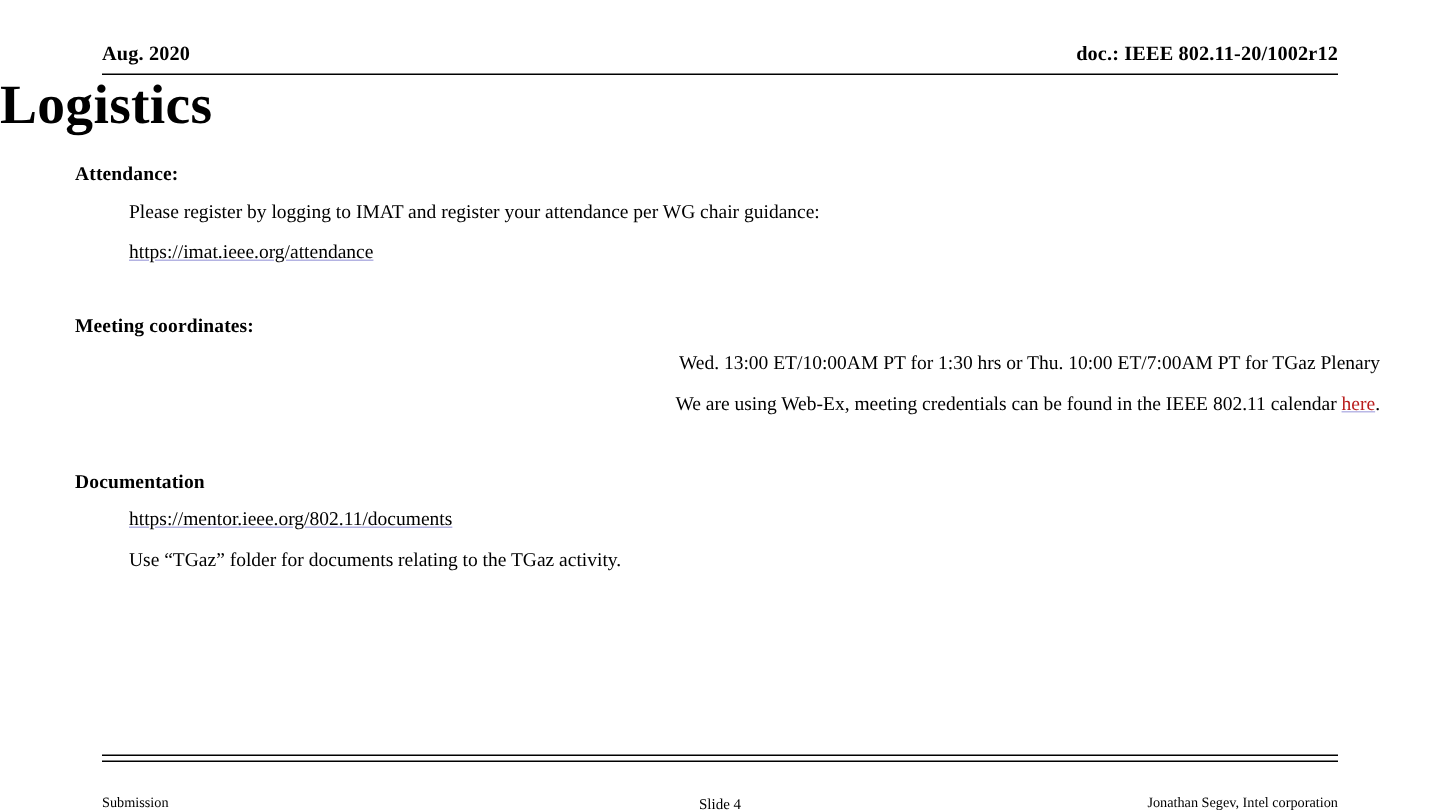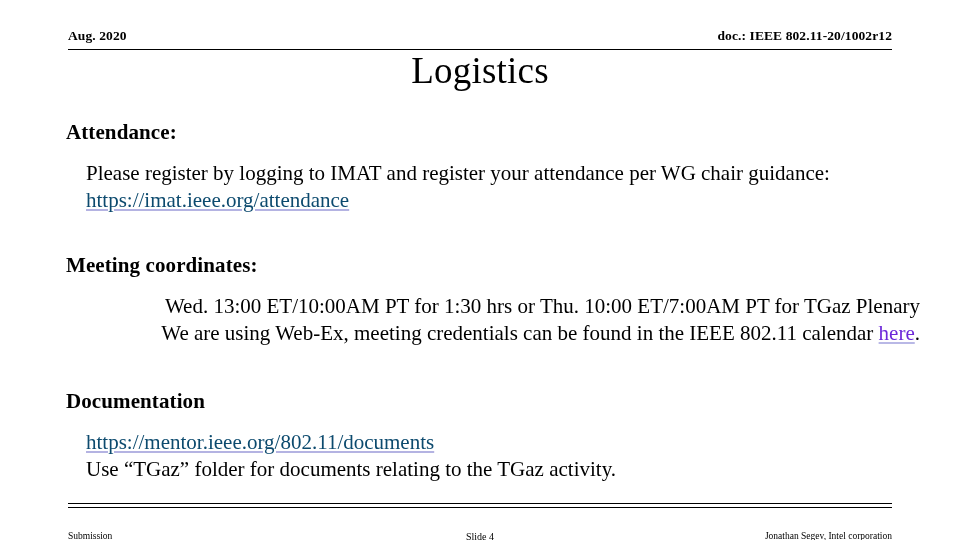--- a/index.html
+++ b/index.html
@@ -54,62 +54,61 @@
     height: 0;
     border-top: 1.4px solid #000000;
   }
 
   
   .title {
     position: absolute;
     left: 0;
     right: 0;
     top: 49px;
-    text-align: center;
     font-size: 37px;
     line-height: 44px;
-    font-weight: normal;
+    font-weight: bold;
     letter-spacing: 0.2px;
   }
 
   
   .body {
     position: absolute;
     left: 50px;
     top: 104px;
     width: 870px;
   }
 
   .sec-head {
     font-weight: bold;
-    font-size: 21px;
+    font-size: 13px;
     line-height: 24px;
-    margin: 16px;
+    margin: 0;
     padding: 0;
     letter-spacing: 0.1px;
   }
 
   .lvl2 {
-    font-size: 21px;
+    font-size: 13px;
     line-height: 26.5px;
     margin: 0;
     padding: 0;
     white-space: nowrap;
   }
 
   .indent-a { padding-left: 36px; }
   .indent-b { padding-left: 29px; text-align: right; }
   .indent-c { padding-left: 36px; }
 
   .link {
-    color: #0c4a6e;
+    color: #000000;
     text-decoration-color: #b4b3e2;
   }
   .link-inline {
-    color: #6d28d9;
+    color: #b91c1c;
     text-decoration: underline;
     text-decoration-color: #b9b8e6;
   }
   .gap-md { height: 24px; }
   .gap-lg { height: 27px; }
 
   
   .footer-rule-top {
     position: absolute;
     left: 68px;

